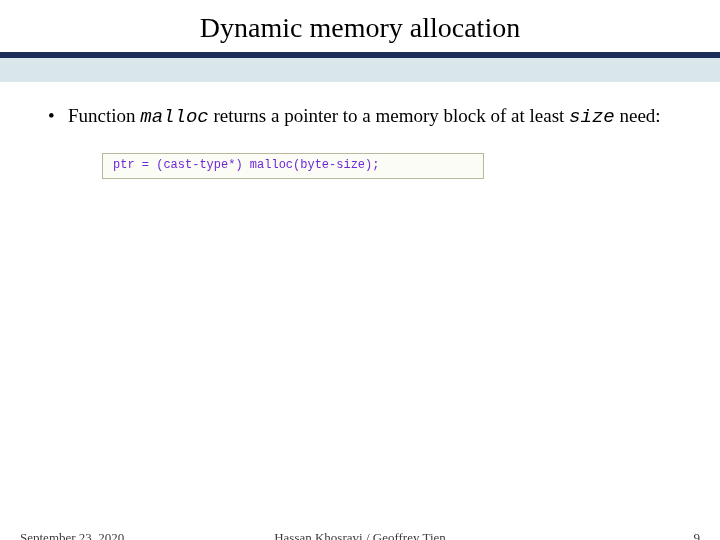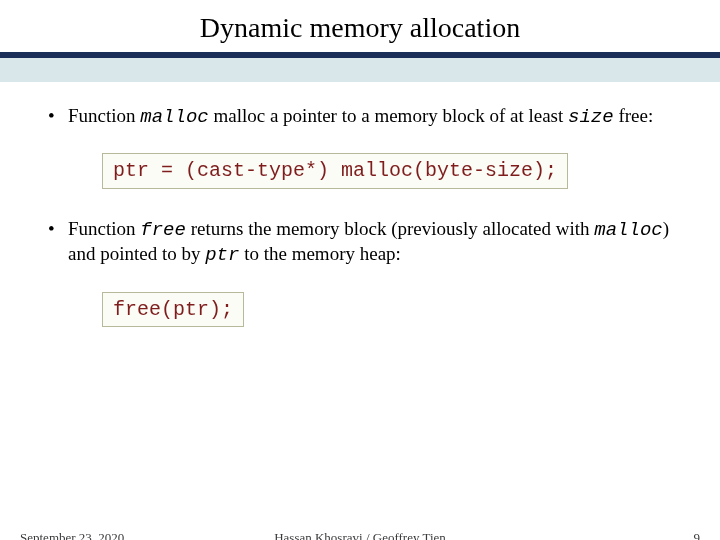--- a/index.html
+++ b/index.html
@@ -54,27 +54,27 @@
     top: 0;
     font-size: 19px;
   }
   .mono {
     font-family: Consolas, "Courier New", monospace;
     font-style: italic;
   }
   .code-block {
     display: inline-block;
     font-family: Consolas, "Courier New", monospace;
-    font-size: 20px;
+    font-size: 12px;
     background: #fcfcf6;
     border: 1px solid #b8b89a;
     padding: 4px 10px;
     margin: 18px 0 4px 34px;
     white-space: pre;
-    color: #7f1d1d;
+    color: #6d28d9;
   }
   .code-block.wide { min-width: 360px; }
   .footer {
     position: absolute;
     bottom: 10px;
     left: 0;
     width: 100%;
     font-size: 13px;
     color: #3a3a3a;
     font-family: "Times New Roman", Times, serif;
@@ -90,30 +90,25 @@
 <div class="slide">
 
   <div class="title">Dynamic memory allocation</div>
   <div class="title-bar"></div>
   <div class="subtitle-bar"></div>
 
   <div class="content">
     <ul class="bullets">
 
       <li>
-        <span>Function </span><span class="mono">malloc</span><span> malloc a pointer to a memory block of at least </span><span class="mono">size</span><span> free:</span>
+        <span>Function </span><span class="mono">malloc</span><span> returns a pointer to a memory block of at least </span><span class="mono">size</span><span> need:</span>
         <div class="spacer"></div>
         <div class="code-block wide">ptr = (cast-type*) malloc(byte-size);</div>
       </li>
 
-      <li>
-        <span>Function </span><span class="mono">free</span><span> returns the memory block (previously allocated with </span><span class="mono">malloc</span><span>) and pointed to by </span><span class="mono">ptr</span><span> to the memory heap:</span>
-        <div class="spacer"></div>
-        <div class="code-block">free(ptr);</div>
-      </li>
 
 
     </ul>
   </div>
 
   <div class="footer">
     <span class="date">September 23, 2020</span>
     <span class="authors">Hassan Khosravi / Geoffrey Tien</span>
     <span class="page">9</span>
   </div>

